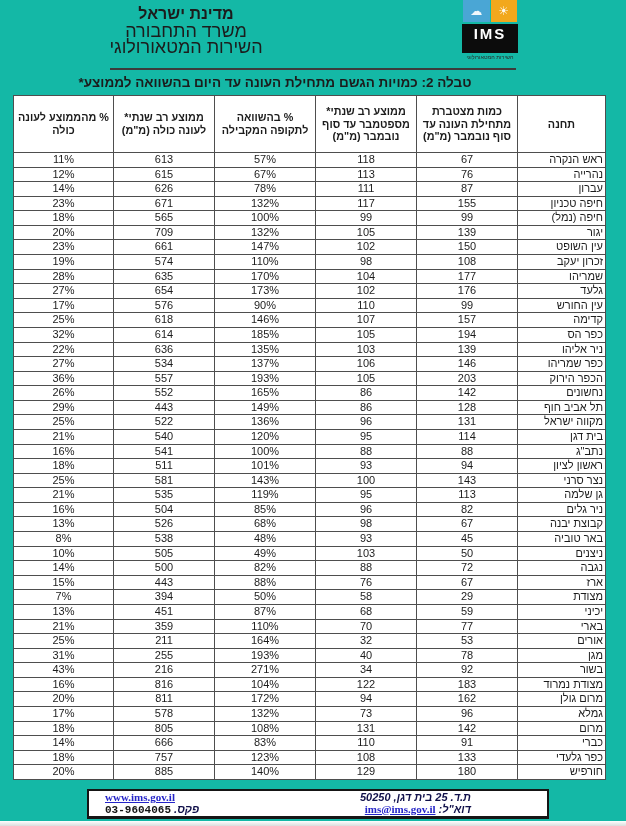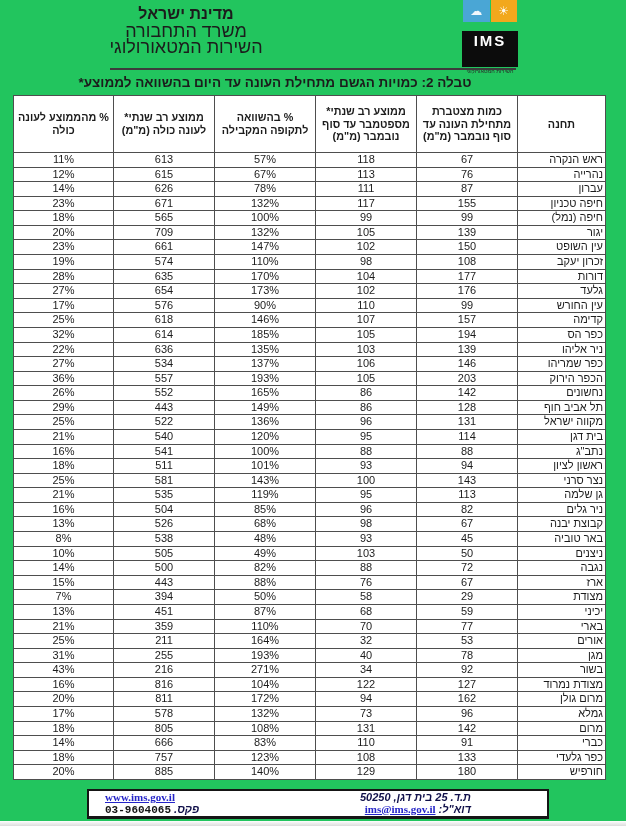--- a/index.html
+++ b/index.html
@@ -1,34 +1,34 @@
 <!DOCTYPE html>
 <html lang="he"><head>
 <meta charset="utf-8">
 <style>
   html,body{margin:0;padding:0;}
   body{
     width:626px;height:826px;position:relative;overflow:hidden;
     background:#fdfdfd;color:#1c1c1c;
     font-family:"Liberation Sans", sans-serif;
   }
-  .page{position:absolute;inset:0;background:#22c55e;}
+  .page{position:absolute;inset:0;background:#14b8a6;}
   
   .org{position:absolute;top:4px;left:58px;width:256px;text-align:center;direction:rtl;}
   .org-name{font-weight:bold;font-size:16px;line-height:19px;}
   .org-line{font-size:18px;line-height:16px;}
   
   .logo{position:absolute;top:0;left:462px;width:56px;}
   .logo-squares{display:flex;height:22px;gap:1px;margin:0 1px;}
   .sq{flex:1;display:flex;align-items:center;justify-content:center;
       font-size:12px;color:rgba(255,255,255,.92);overflow:hidden;}
   .sq-blue{background:#4aa6d5;}
   .sq-orange{background:#f2a81d;}
-  .logo-band{margin-top:9px;background:#0c0c0c;color:#fff;font-weight:bold;
-      font-size:15px;letter-spacing:2px;text-align:center;height:36px;line-height:20px;}
+  .logo-band{margin-top:2px;background:#0c0c0c;color:#fff;font-weight:bold;
+      font-size:15px;letter-spacing:2px;text-align:center;height:29px;line-height:20px;}
   .logo-caption{font-size:5.5px;text-align:center;color:#2a2a2a;margin-top:1px;direction:rtl;}
   
   .rule{position:absolute;top:68px;left:110px;width:406px;border-top:2px solid #3c3c3c;}
   .title{position:absolute;top:75px;left:0;width:550px;text-align:center;direction:rtl;
       font-weight:bold;font-size:13.5px;}
   
   table{position:absolute;top:95px;left:13px;width:592px;border-collapse:collapse;
       table-layout:fixed;direction:rtl;background:#fff;}
   th,td{border:1px solid #4e4e4e;}
   thead tr{height:57px;}
@@ -156,21 +156,21 @@
         </tr>
         <tr>
           <td class="station">זכרון יעקב</td>
           <td>108</td>
           <td>98</td>
           <td>110%</td>
           <td>574</td>
           <td>19%</td>
         </tr>
         <tr>
-          <td class="station">דורות</td>
+          <td class="station">שמריהו</td>
           <td>177</td>
           <td>104</td>
           <td>170%</td>
           <td>635</td>
           <td>28%</td>
         </tr>
         <tr>
           <td class="station">גלעד</td>
           <td>176</td>
           <td>102</td>
@@ -381,21 +381,21 @@
         <tr>
           <td class="station">בשור</td>
           <td>92</td>
           <td>34</td>
           <td>271%</td>
           <td>216</td>
           <td>43%</td>
         </tr>
         <tr>
           <td class="station">מצודת נמרוד</td>
-          <td>127</td>
+          <td>183</td>
           <td>122</td>
           <td>104%</td>
           <td>816</td>
           <td>16%</td>
         </tr>
         <tr>
           <td class="station">מרום גולן</td>
           <td>162</td>
           <td>94</td>
           <td>172%</td>

